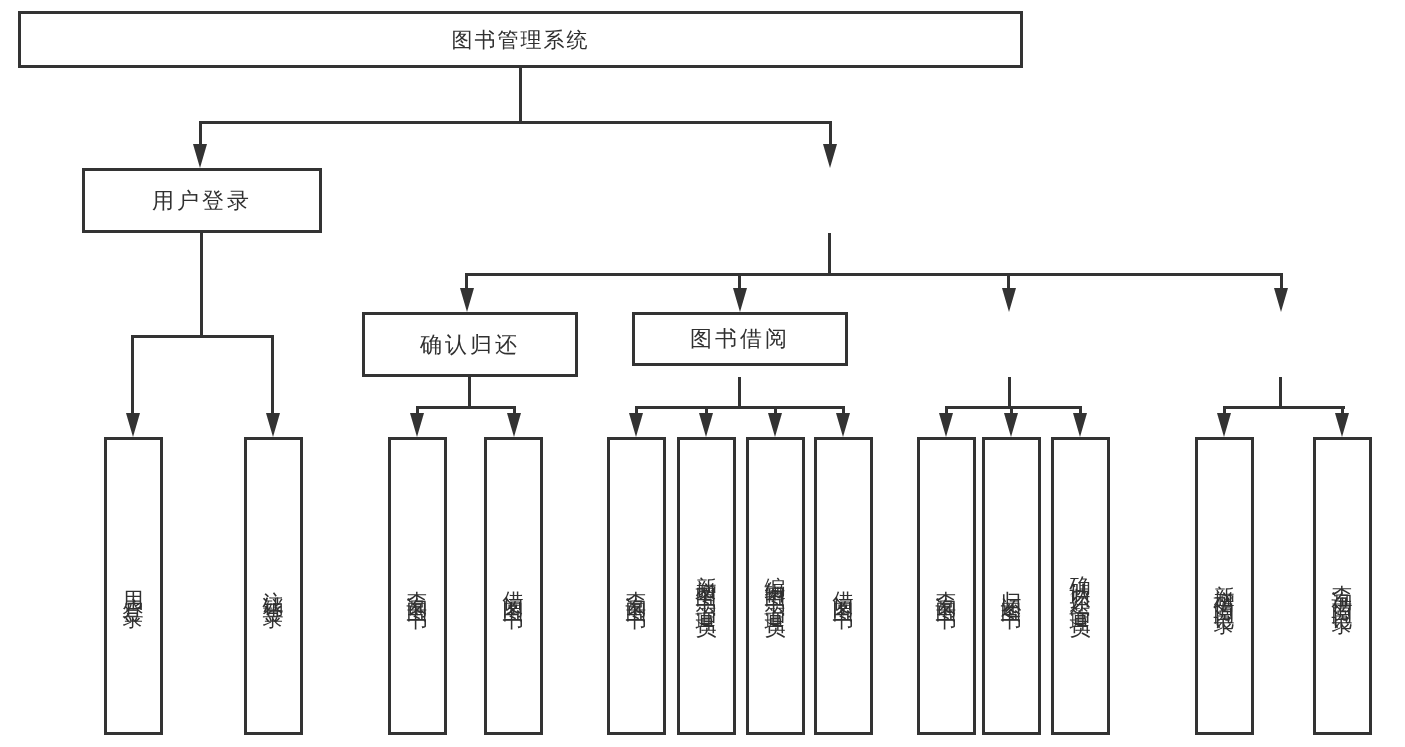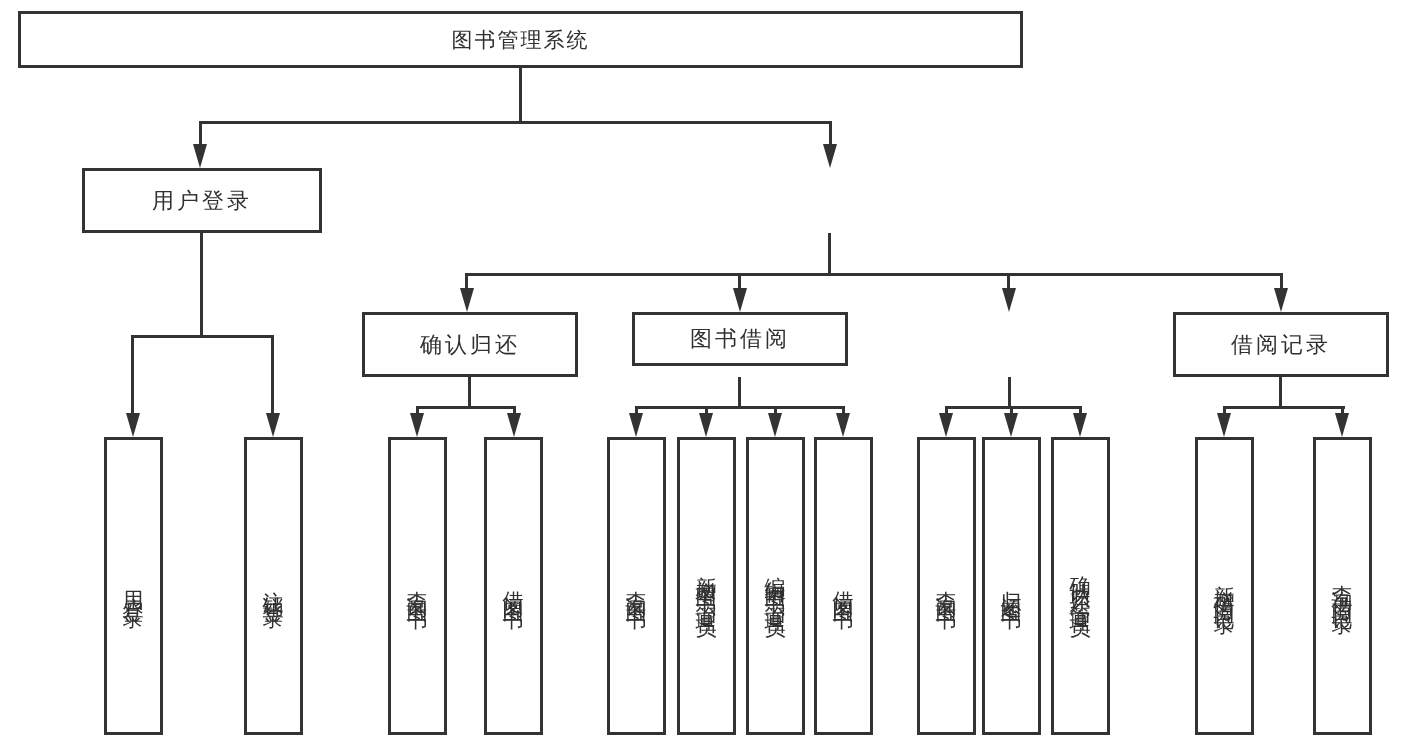--- a/index.html
+++ b/index.html
@@ -55,23 +55,20 @@
 
   <div class="hbox" style="left:362px;top:312px;width:216px;height:65px">
     <span>确认归还</span>
   </div>
 
   <div class="hbox" style="left:632px;top:312px;width:216px;height:54px">
     <span>图书借阅</span>
   </div>
 
 
-  <div class="hbox" style="left:1173px;top:312px;width:216px;height:65px">
-    <span>借阅记录</span>
-  </div>
 
   <div class="vbox" style="left:104px">
     <span>用户登录</span>
   </div>
   <div class="vbox" style="left:244px">
     <span>注销登录</span>
   </div>
 
   <div class="vbox" style="left:388px">
     <span>查询图书</span>

